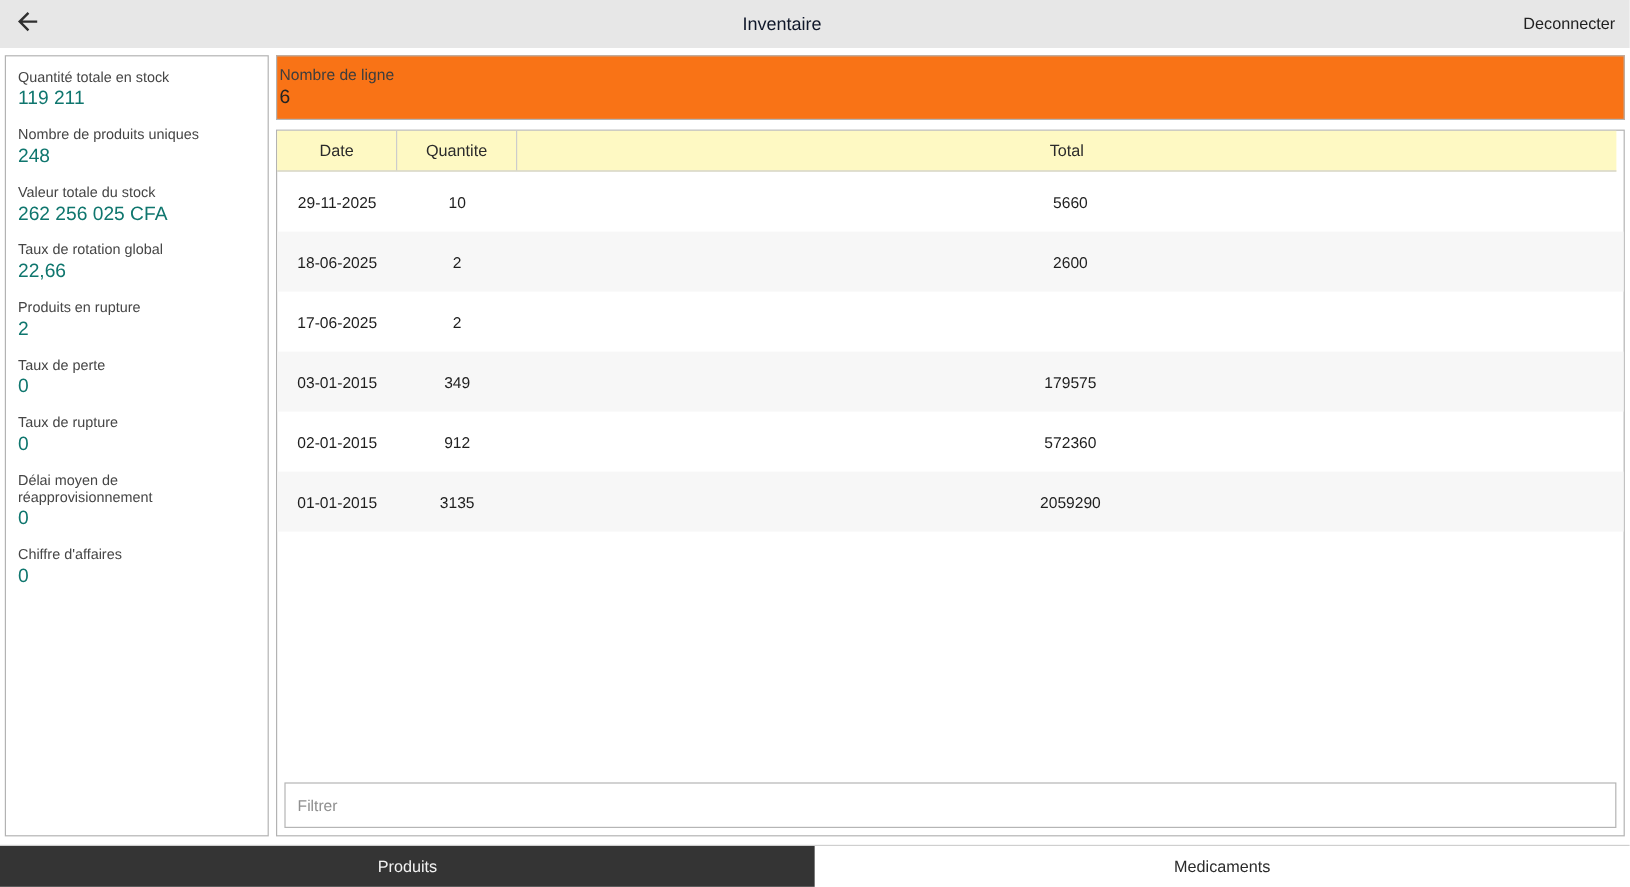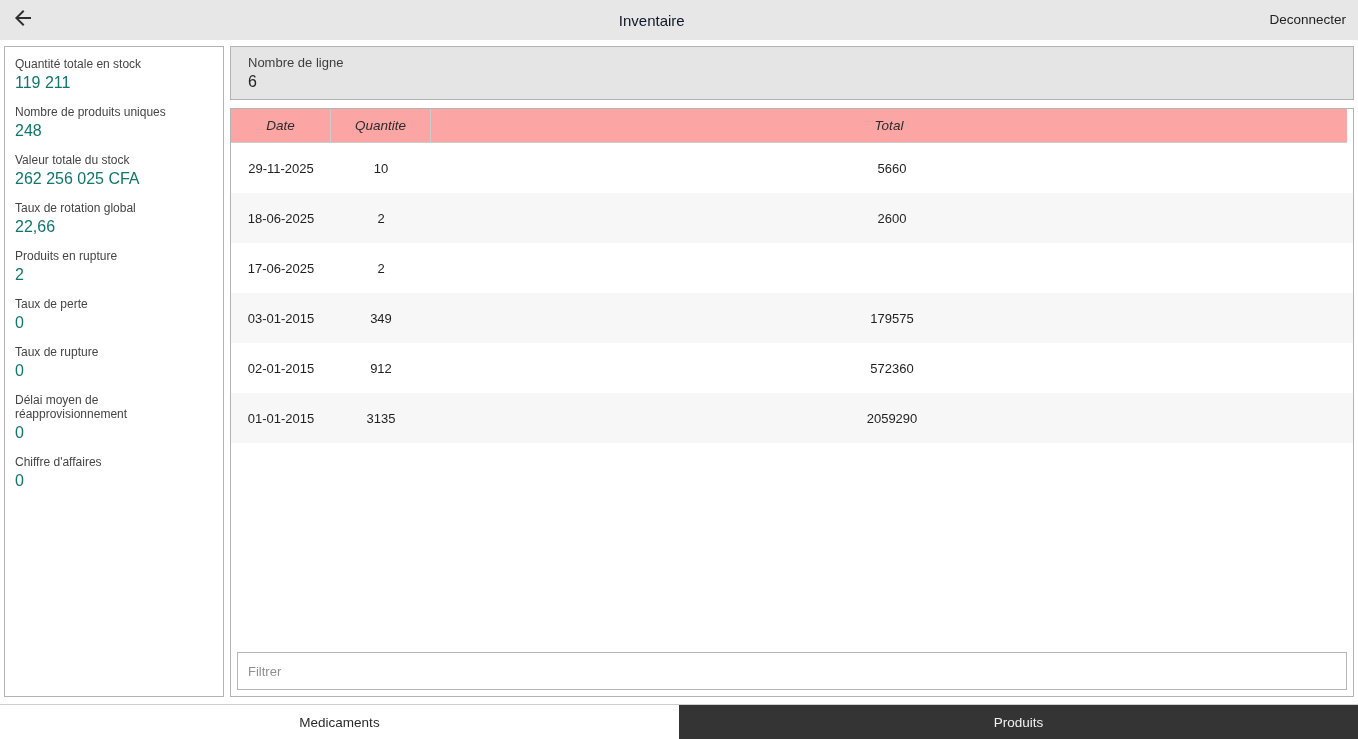--- a/index.html
+++ b/index.html
@@ -17,29 +17,29 @@
 
   
   .sidebar { position:absolute; left:4px; top:46px; width:220px; bottom:42px;
     background:#fff; border:1px solid #b3b3b3; padding:10px 10px; overflow:hidden; }
   .stat { margin-bottom:12px; }
   .stat-label { font-size:12px; color:#454545; line-height:14px; }
   .stat-value { font-size:16px; color:#0f766e; line-height:20px; margin-top:2px; }
 
   
   .linebox { position:absolute; left:230px; top:46px; right:4px; height:54px;
-    background:#e5e5e5; border:1px solid #b3b3b3; padding:8px 17px; }
+    background:#f97316; border:1px solid #b3b3b3; padding:8px 2px; }
   .linebox-label { font-size:13px; color:#3d3d3d; line-height:15px; }
   .linebox-value { font-size:16px; color:#232323; line-height:20px; margin-top:2px; }
 
   
   .table-panel { position:absolute; left:230px; top:108px; right:4px; bottom:42px;
     background:#fff; border:1px solid #b3b3b3; }
   .thead { display:grid; grid-template-columns:100px 100px 1fr; height:34px;
-    background:#fca5a5; border-bottom:1px solid #cccccc; margin-right:6px;font-style:italic; }
+    background:#fef9c3; border-bottom:1px solid #cccccc; margin-right:6px; }
   .th { display:flex; align-items:center; justify-content:center;
     font-size:13.5px; color:#2b2b2b; border-right:1px solid #cccccc; }
   .th:last-child { border-right:none; }
   .trow { display:grid; grid-template-columns:100px 100px 1fr; height:50px;
     align-items:center; text-align:center; font-size:13px; color:#1f1f1f;
     cursor:pointer; }
   .trow.alt { background:#f7f7f7; }
 
   
   .filter-wrap { position:absolute; left:6px; right:6px; bottom:6px; height:38px; }
@@ -151,15 +151,15 @@
     <div>3135</div>
     <div>2059290</div>
   </div>
 
   <div class="filter-wrap">
     <input class="filter-input" type="text" placeholder="Filtrer" style="">
   </div>
 </div>
 
 <div class="tabbar">
+  <div class="tab tab-active">Produits</div>
   <div class="tab tab-inactive">Medicaments</div>
-  <div class="tab tab-active">Produits</div>
 </div>
 
 </body></html>

